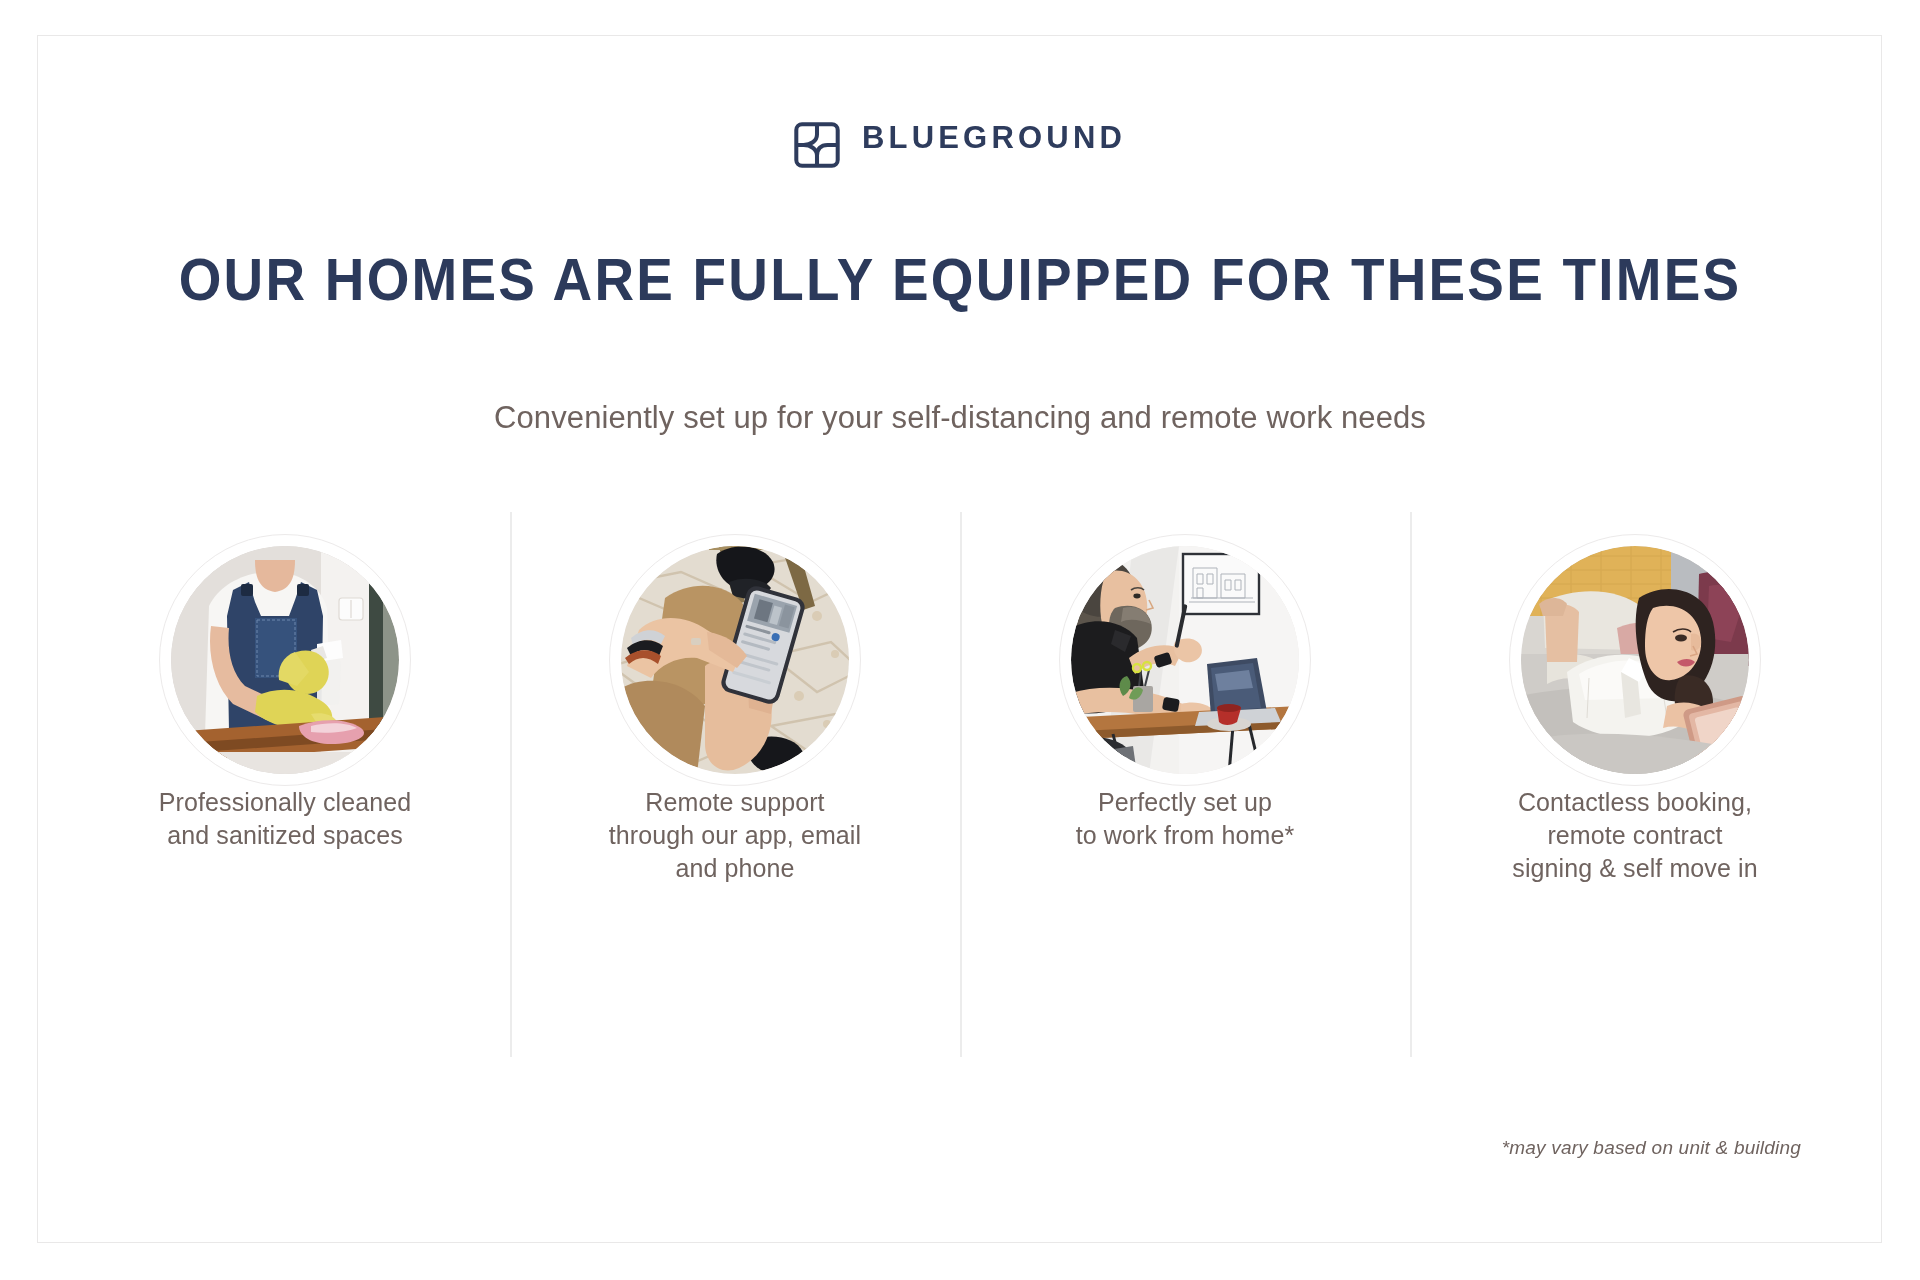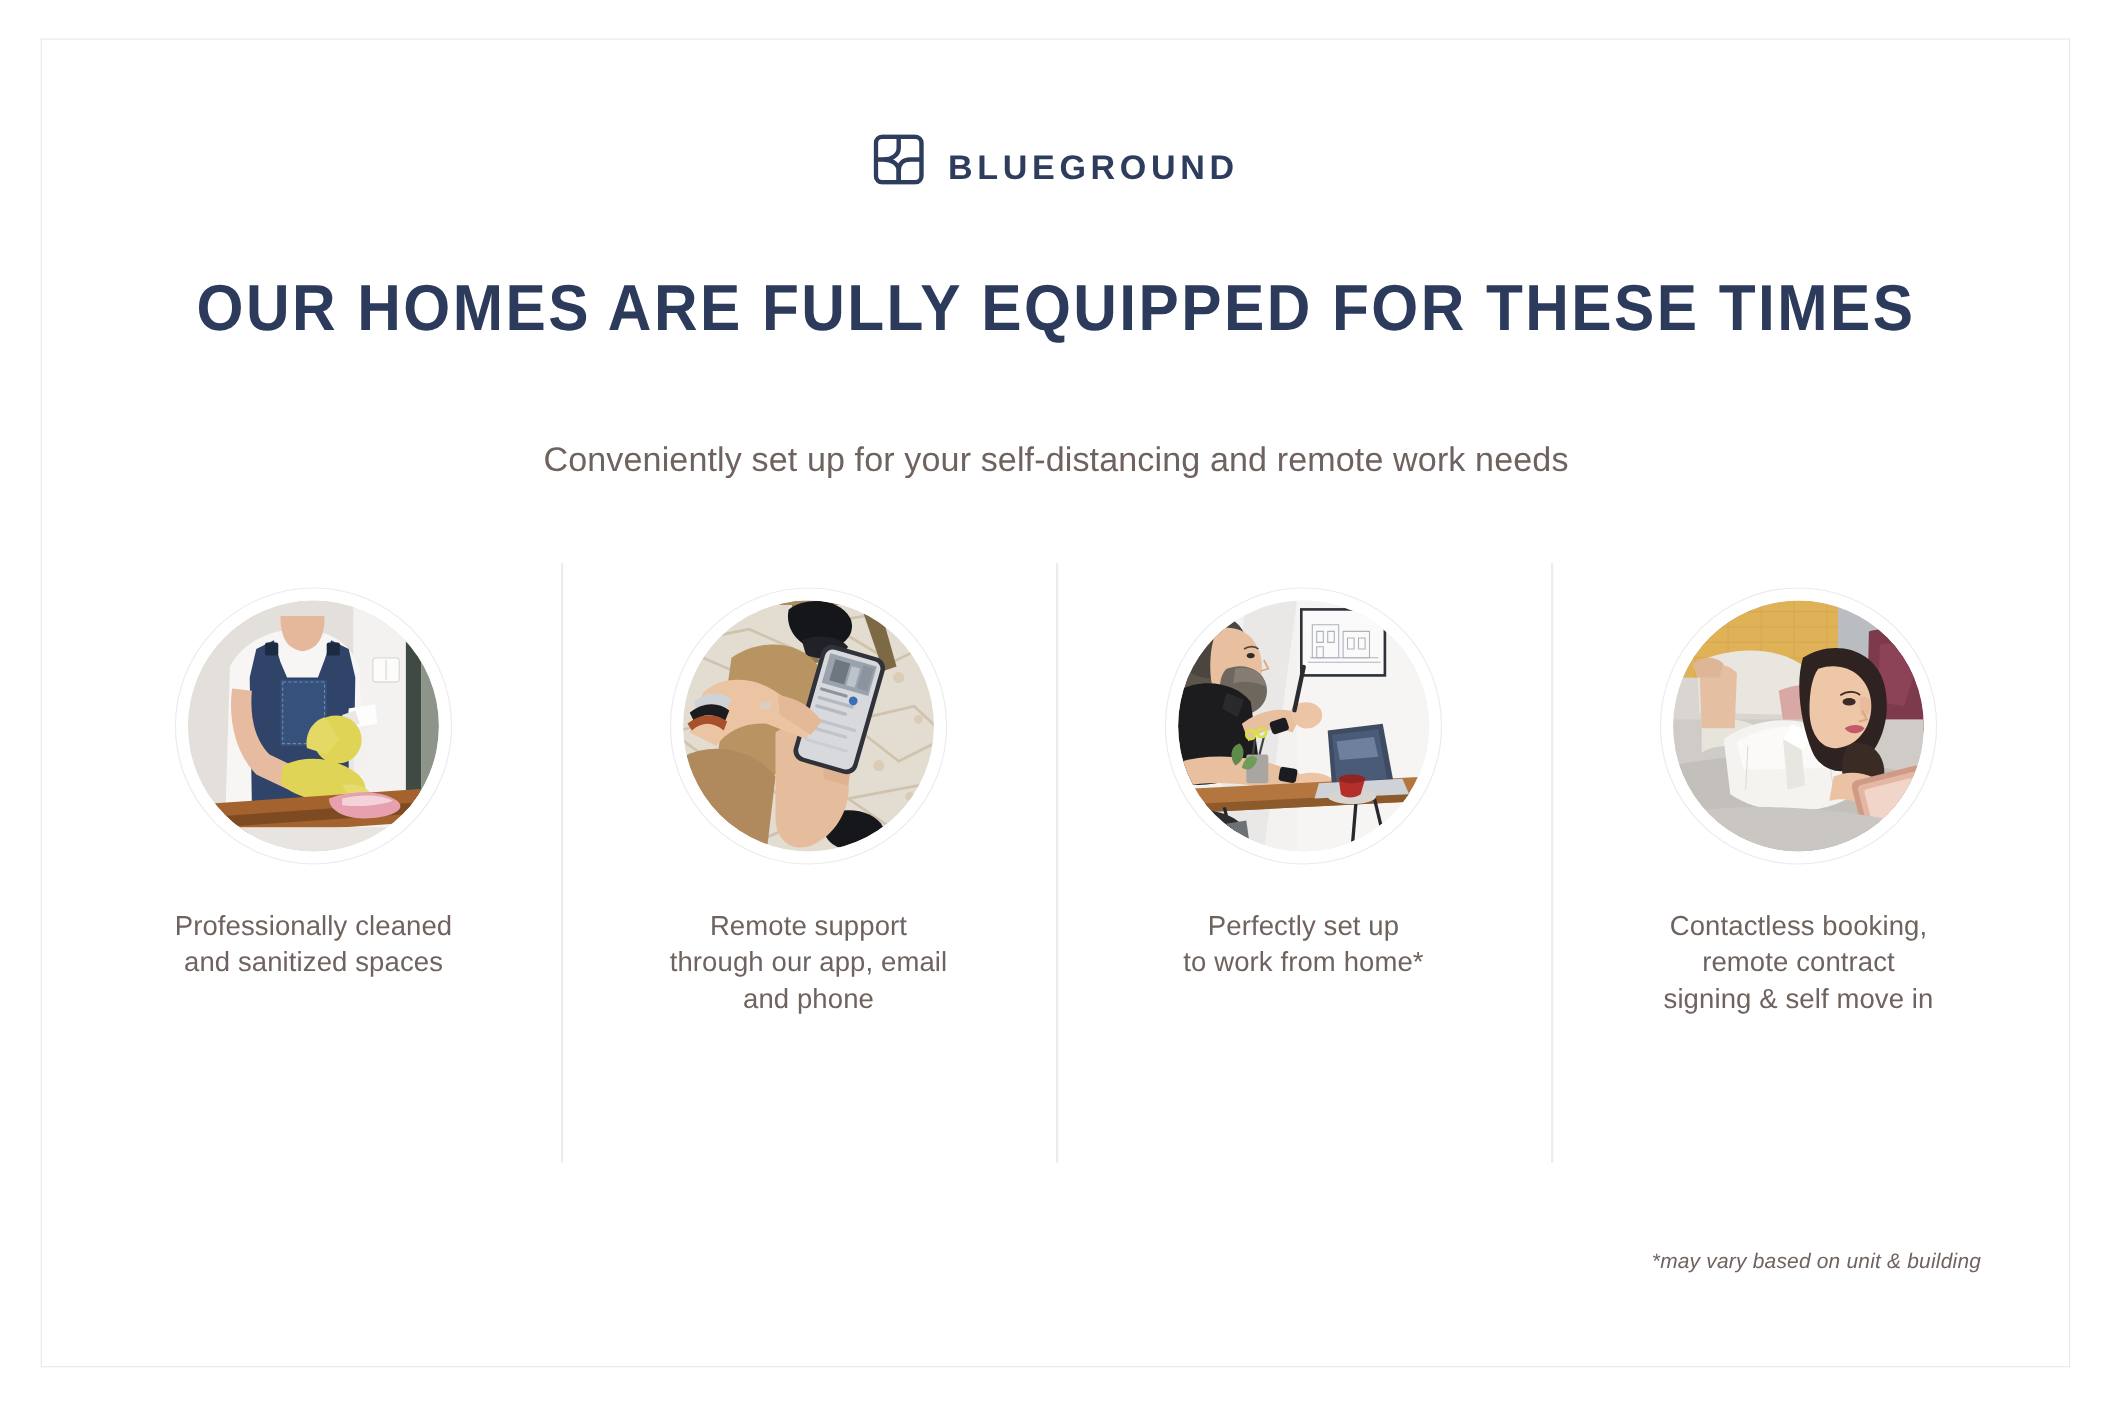--- a/index.html
+++ b/index.html
@@ -33,21 +33,21 @@
     box-sizing: border-box;
   }
 
   
   .brand {
     position: absolute;
     top: 122px;
     left: 0;
     width: 1920px;
     display: flex;
-    align-items: flex-end;
+    align-items: flex-start;
     justify-content: center;
     gap: 22px;
   }
   .brand-mark {
     width: 46px;
     height: 46px;
     display: block;
   }
   .brand-name {
     font-size: 31px;
@@ -133,21 +133,20 @@
     width: 228px;
     height: 228px;
     border-radius: 50%;
     overflow: hidden;
     position: relative;
     background: #efeceb;
   }
   .photo svg { display: block; width: 228px; height: 228px; }
 
   .caption {
-    margin-top: 40px;
     text-align: center;
     font-size: 25px;
     line-height: 1.32;
     color: #6f635f;
     font-weight: 400;
     white-space: pre-line;
     letter-spacing: 0.1px;
   }
 
   

